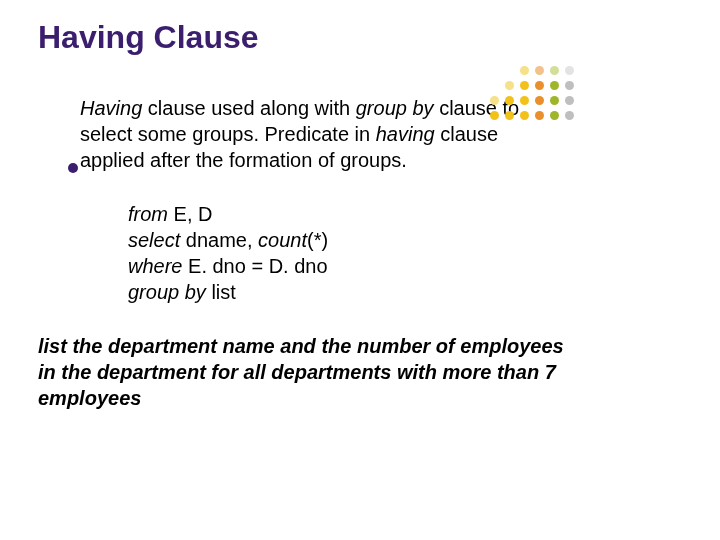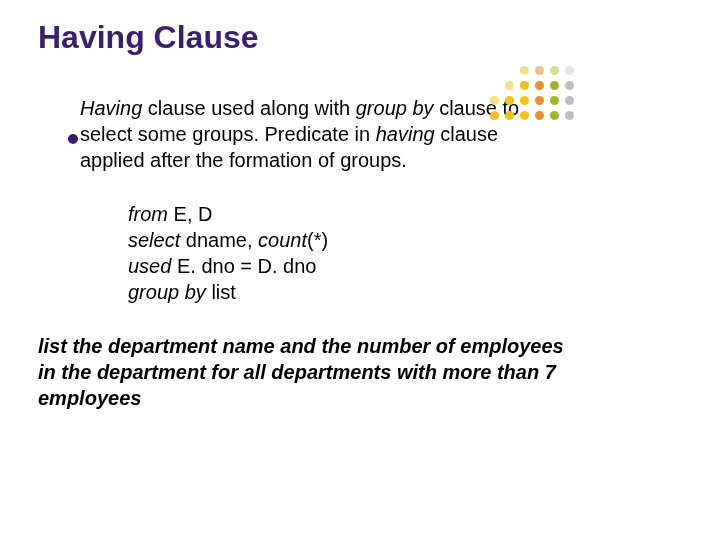--- a/index.html
+++ b/index.html
@@ -28,21 +28,21 @@
     line-height: 1.2;
   }
   .body {
     font-size: 20px;
     line-height: 1.28;
     margin-left: 30px;
     margin-right: 8px;
   }
   .bullet-row {
     display: flex;
-    align-items: center;
+    align-items: flex-end;
   }
   .bullet-dot {
     width: 10px;
     height: 10px;
     border-radius: 50%;
     background: #3b1e6d;
     flex: 0 0 auto;
     margin-top: 8px;
     margin-right: 2px;
   }
@@ -132,21 +132,21 @@
     </div>
 
     <div class="codeblock">
       <div>
         <span class="it">from</span><span> E, D</span>
       </div>
       <div>
         <span class="it">select</span><span> dname, </span><span class="it">count</span><span>(*)</span>
       </div>
       <div>
-        <span class="it">used</span><span> E. dno = D. dno</span>
+        <span class="it">where</span><span> E. dno = D. dno</span>
       </div>
       <div>
         <span class="it">group by</span><span> list</span>
       </div>
     </div>
   </div>
 
   <div class="summary">list the department name and the number of employees in the department for all departments with more than 7 employees</div>
 
 </div>

